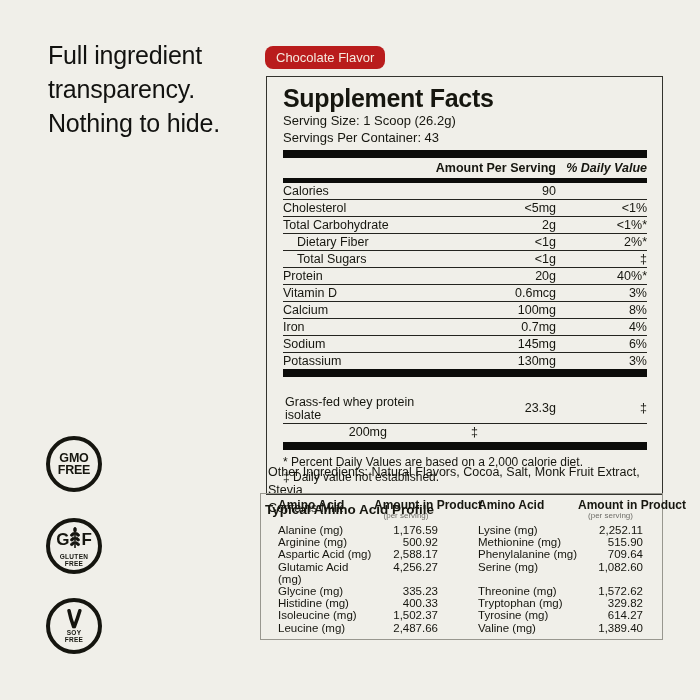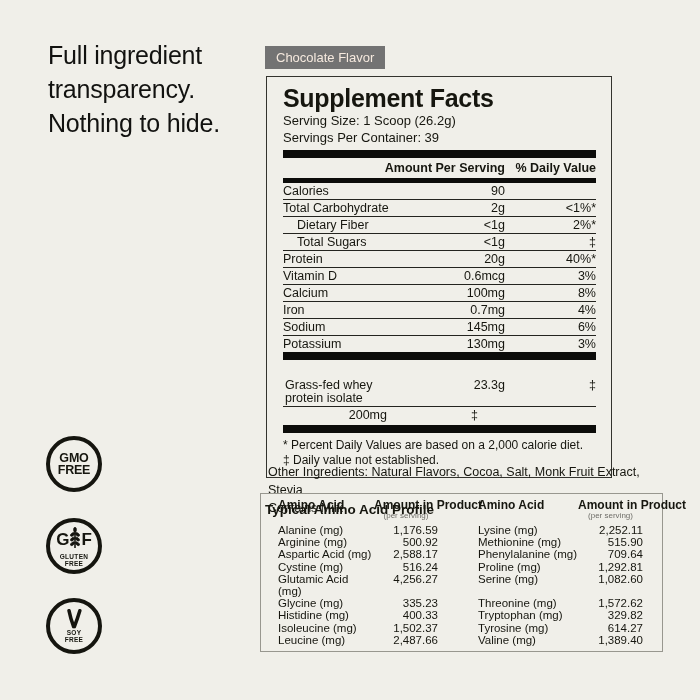--- a/index.html
+++ b/index.html
@@ -12,42 +12,42 @@
     overflow:hidden;
   }
   .abs{position:absolute;}
 
   
   .headline{left:48px;top:38px;font-size:25px;line-height:34px;letter-spacing:-0.2px;color:#121210;}
 
   
   .chip{
     left:265px;top:46px;
-    background:#737373;color:#f6eadf;
+    background:#b91c1c;color:#f6eadf;
     font-size:13px;line-height:13px;
-    padding:5px 11px;border-radius:0;
+    padding:5px 11px;border-radius:8px;
   }
 
   
   .panel{
-    left:266px;top:76px;width:346px;
+    left:266px;top:76px;width:397px;
     border:1.5px solid #33332e;
     box-sizing:border-box;
     padding:7px 15px 9px 16px;
     background:transparent;
   }
   .sf-title{font-size:25px;font-weight:bold;line-height:28px;letter-spacing:-0.3px;}
   .sf-line{font-size:13px;line-height:17px;}
   .bar{background:#0c0c0a;}
   .bar-thick{height:8px;margin-top:4px;}
   .bar-med{height:5px;}
   .sf-header{display:flex;align-items:center;padding:3px 0;}
   .h-amt{flex:1;text-align:right;font-weight:bold;font-size:12.5px;}
-  .h-dv{width:91px;text-align:right;font-weight:bold;font-size:12.5px;}
-  .frow{display:flex;font-size:12.5px;line-height:13px;padding:1.5px 0;border-bottom:1px solid #24241f;align-items:flex-start;}
+  .h-dv{width:91px;text-align:right;font-weight:bold;font-size:12.5px;font-style:italic;}
+  .frow{display:flex;font-size:12.5px;line-height:13px;padding:1.5px 0;border-bottom:1px solid #24241f;align-items:center;}
   .frow.nob{border-bottom:none;}
   .fname{flex:1;}
   .fname.ind{padding-left:14px;}
   .famt{width:104px;text-align:right;}
   .fdv{width:91px;text-align:right;}
   .frow.multi{align-items:flex-start;}
   .subline{padding-left:12px;line-height:13px;margin-top:2px;}
   .it{font-style:italic;}
   .reg{font-size:8px;vertical-align:super;line-height:0;}
   .grass{padding-left:2px;}
@@ -98,32 +98,37 @@
   <div>Full ingredient</div>
   <div>transparency.</div>
   <div>Nothing to hide.</div>
 </div>
 
 <div class="abs chip">Chocolate Flavor</div>
 
 <div class="abs panel">
   <div class="sf-title">Supplement Facts</div>
   <div class="sf-line">Serving Size: 1 Scoop (26.2g)</div>
-  <div class="sf-line">Servings Per Container: 39</div>
+  <div class="sf-line">Servings Per Container: 43</div>
   <div class="bar bar-thick"></div>
   <div class="sf-header">
     <div class="h-amt">Amount Per Serving</div>
     <div class="h-dv">% Daily Value</div>
   </div>
   <div class="bar bar-med"></div>
 
   <div class="frow">
     <div class="fname">Calories</div>
     <div class="famt">90</div>
     <div class="fdv"></div>
+  </div>
+  <div class="frow">
+    <div class="fname">Cholesterol</div>
+    <div class="famt">&lt;5mg</div>
+    <div class="fdv">&lt;1%</div>
   </div>
   <div class="frow">
     <div class="fname">Total Carbohydrate</div>
     <div class="famt">2g</div>
     <div class="fdv">&lt;1%*</div>
   </div>
   <div class="frow">
     <div class="fname ind">Dietary Fiber</div>
     <div class="famt">&lt;1g</div>
     <div class="fdv">2%*</div>
@@ -216,26 +221,20 @@
     <div class="a-name">Arginine (mg)</div>
     <div class="a-val c2">500.92</div>
     <div class="a-name c3">Methionine (mg)</div>
     <div class="a-val c4">515.90</div>
   </div>
   <div class="amino-grid">
     <div class="a-name">Aspartic Acid (mg)</div>
     <div class="a-val c2">2,588.17</div>
     <div class="a-name c3">Phenylalanine (mg)</div>
     <div class="a-val c4">709.64</div>
-  </div>
-  <div class="amino-grid">
-    <div class="a-name">Cystine (mg)</div>
-    <div class="a-val c2">516.24</div>
-    <div class="a-name c3">Proline (mg)</div>
-    <div class="a-val c4">1,292.81</div>
   </div>
   <div class="amino-grid">
     <div class="a-name">Glutamic Acid (mg)</div>
     <div class="a-val c2">4,256.27</div>
     <div class="a-name c3">Serine (mg)</div>
     <div class="a-val c4">1,082.60</div>
   </div>
   <div class="amino-grid">
     <div class="a-name">Glycine (mg)</div>
     <div class="a-val c2">335.23</div>

